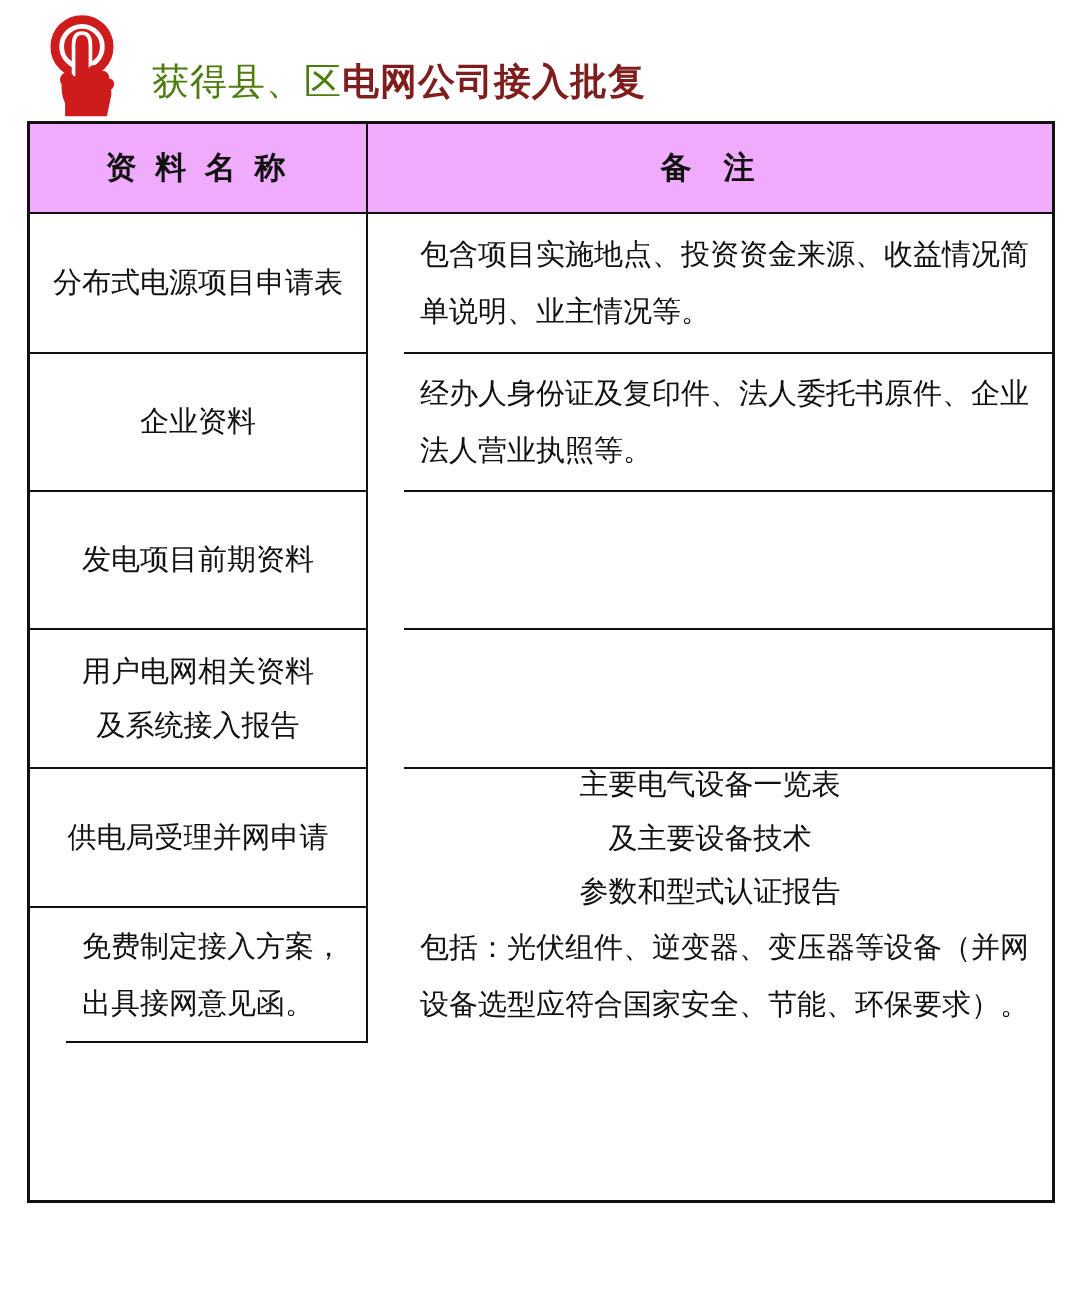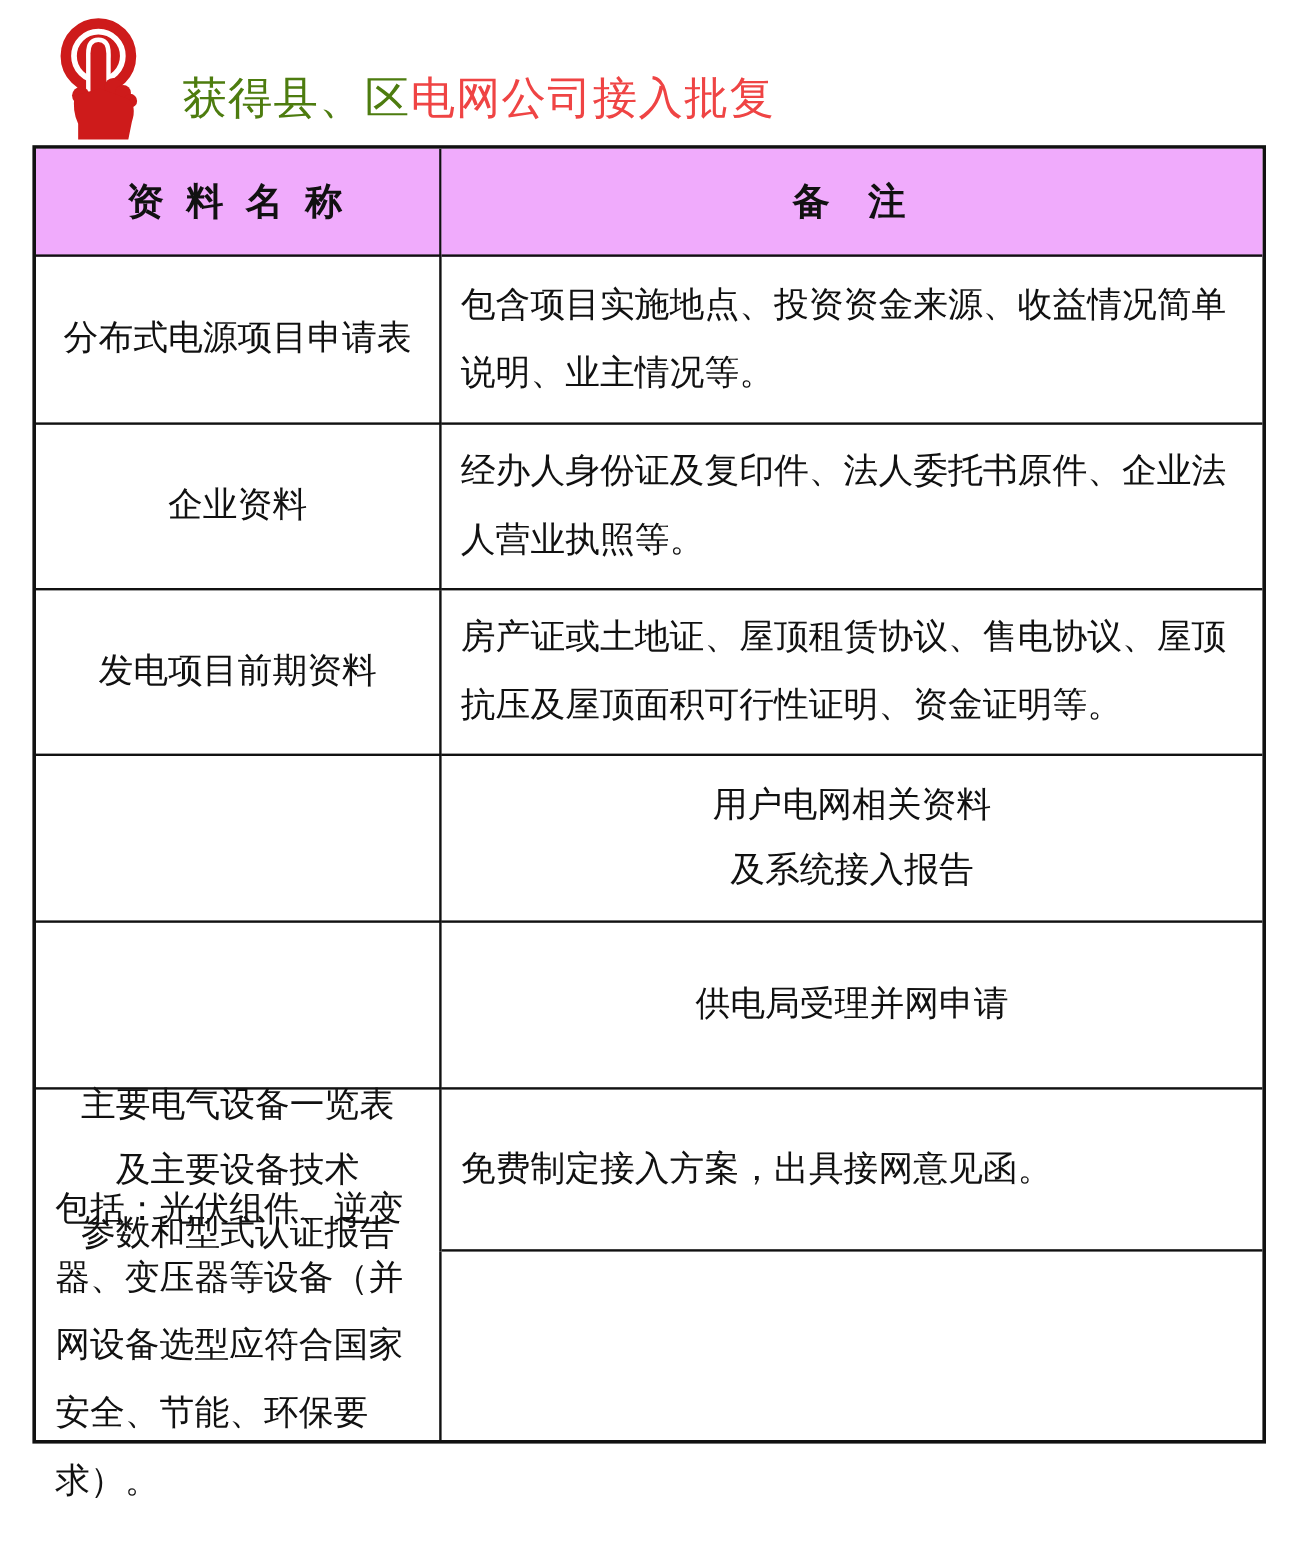--- a/index.html
+++ b/index.html
@@ -29,21 +29,21 @@
   }
   .doc-title {
     margin-left: 26px;
     margin-bottom: 24px;
     font-size: 37px;
     letter-spacing: 1px;
     white-space: nowrap;
     line-height: 1;
   }
   .title-black { color: #4d7c0f; font-weight: 500; }
-  .title-red   { color: #ef4444; font-weight: 400; }
+  .title-red   { color: #7f1d1d; font-weight: 700; }
 
   
   .materials-table {
     position: absolute;
     left: 27px;
     top: 121px;
     width: 1028px;
     box-sizing: border-box;
     border: 3px solid #111111;
     display: grid;
@@ -76,20 +76,21 @@
     text-align: center;
     white-space: pre-line;
     line-height: 1.85;
     padding: 6px 14px;
   }
   .note-cell {
     justify-content: flex-start;
     text-align: left;
     padding: 10px 14px 10px 16px;
     line-height: 1.95;
+    margin-left: 36px;
   }
 
   
   .footer-note {
     position: absolute;
     left: 36px;
     top: 1236px;
     font-size: 29px;
     color: #111111;
     letter-spacing: 1px;
@@ -126,21 +127,20 @@
     <div class="cell header-cell">资 料 名 称</div>
     <div class="cell header-cell">备  注</div>
 
     <div class="cell name-cell">分布式电源项目申请表</div>
     <div class="cell note-cell">包含项目实施地点、投资资金来源、收益情况简单说明、业主情况等。</div>
 
     <div class="cell name-cell">企业资料</div>
     <div class="cell note-cell">经办人身份证及复印件、法人委托书原件、企业法人营业执照等。</div>
 
     <div class="cell name-cell">发电项目前期资料</div>
-    <div class="cell note-cell">房产证或土地证、屋顶租赁协议、售电协议、屋顶抗压及屋顶面积可行性证明、资金证明等。</div>
 
     <div class="cell note-cell"></div>
 
     <div class="cell name-cell">用户电网相关资料
 及系统接入报告</div>
     <div class="cell note-cell"></div>
 
     <div class="cell name-cell">供电局受理并网申请</div>
     <div class="cell name-cell row-last-name">主要电气设备一览表
 及主要设备技术

